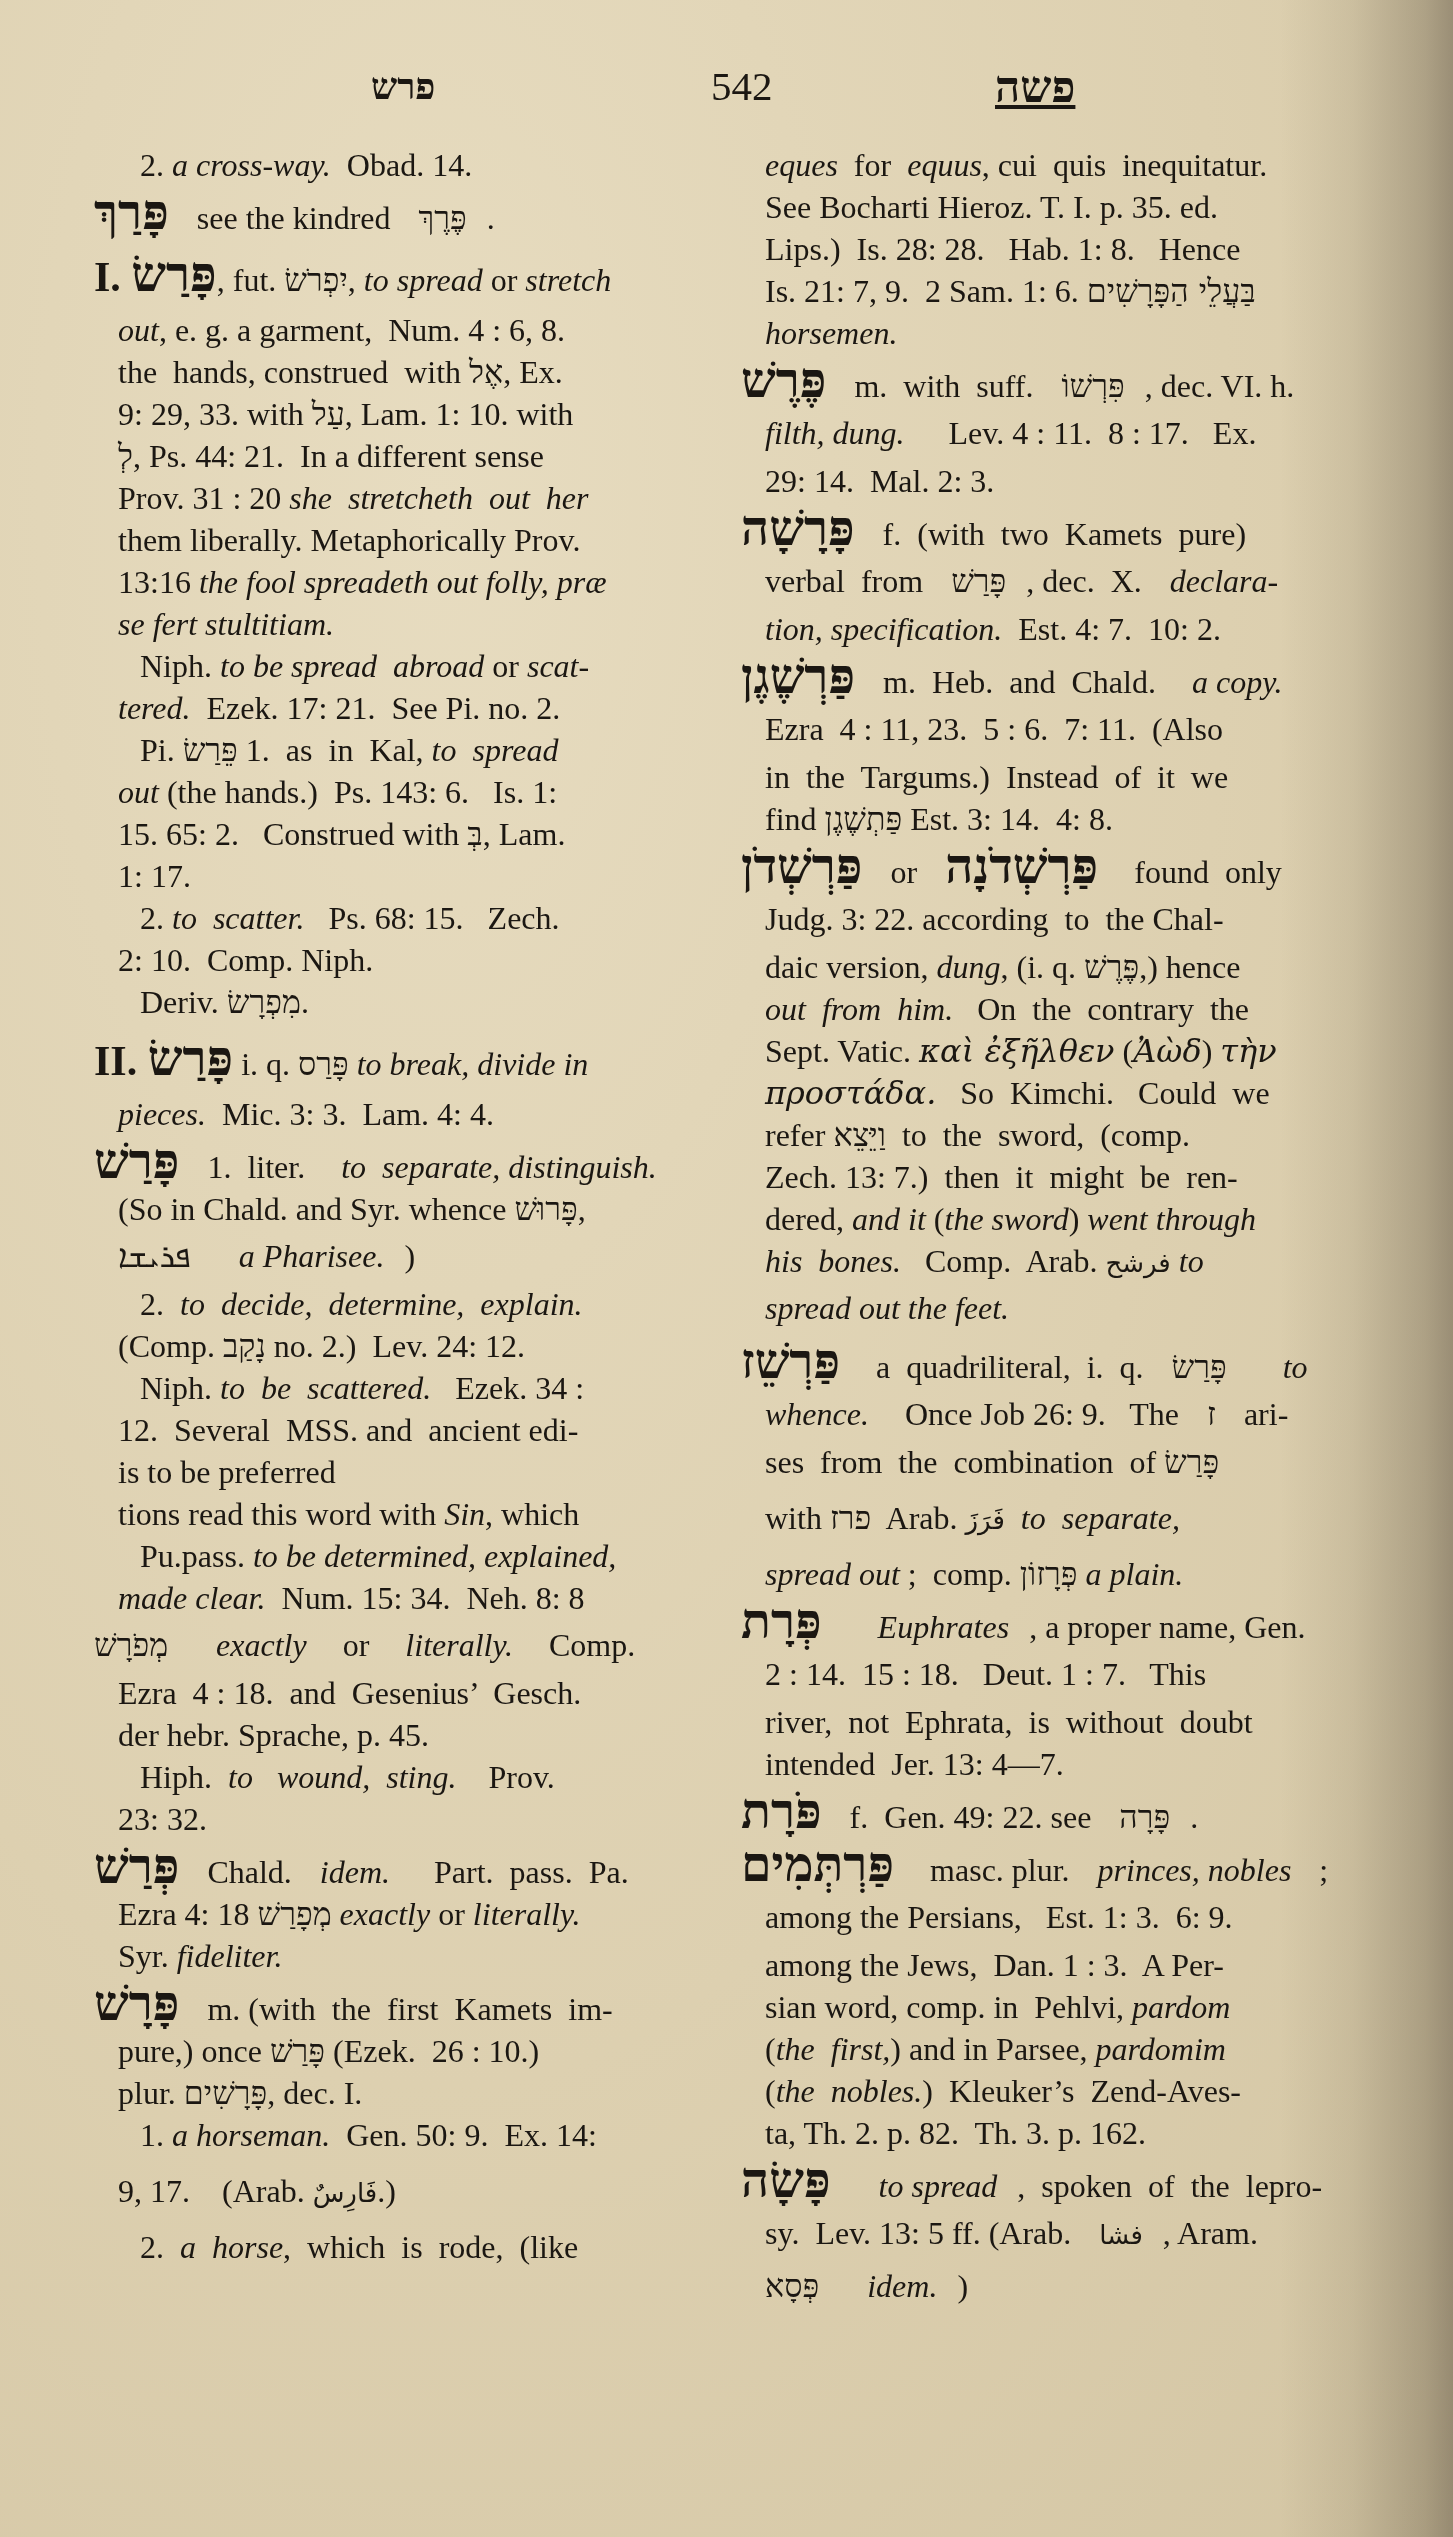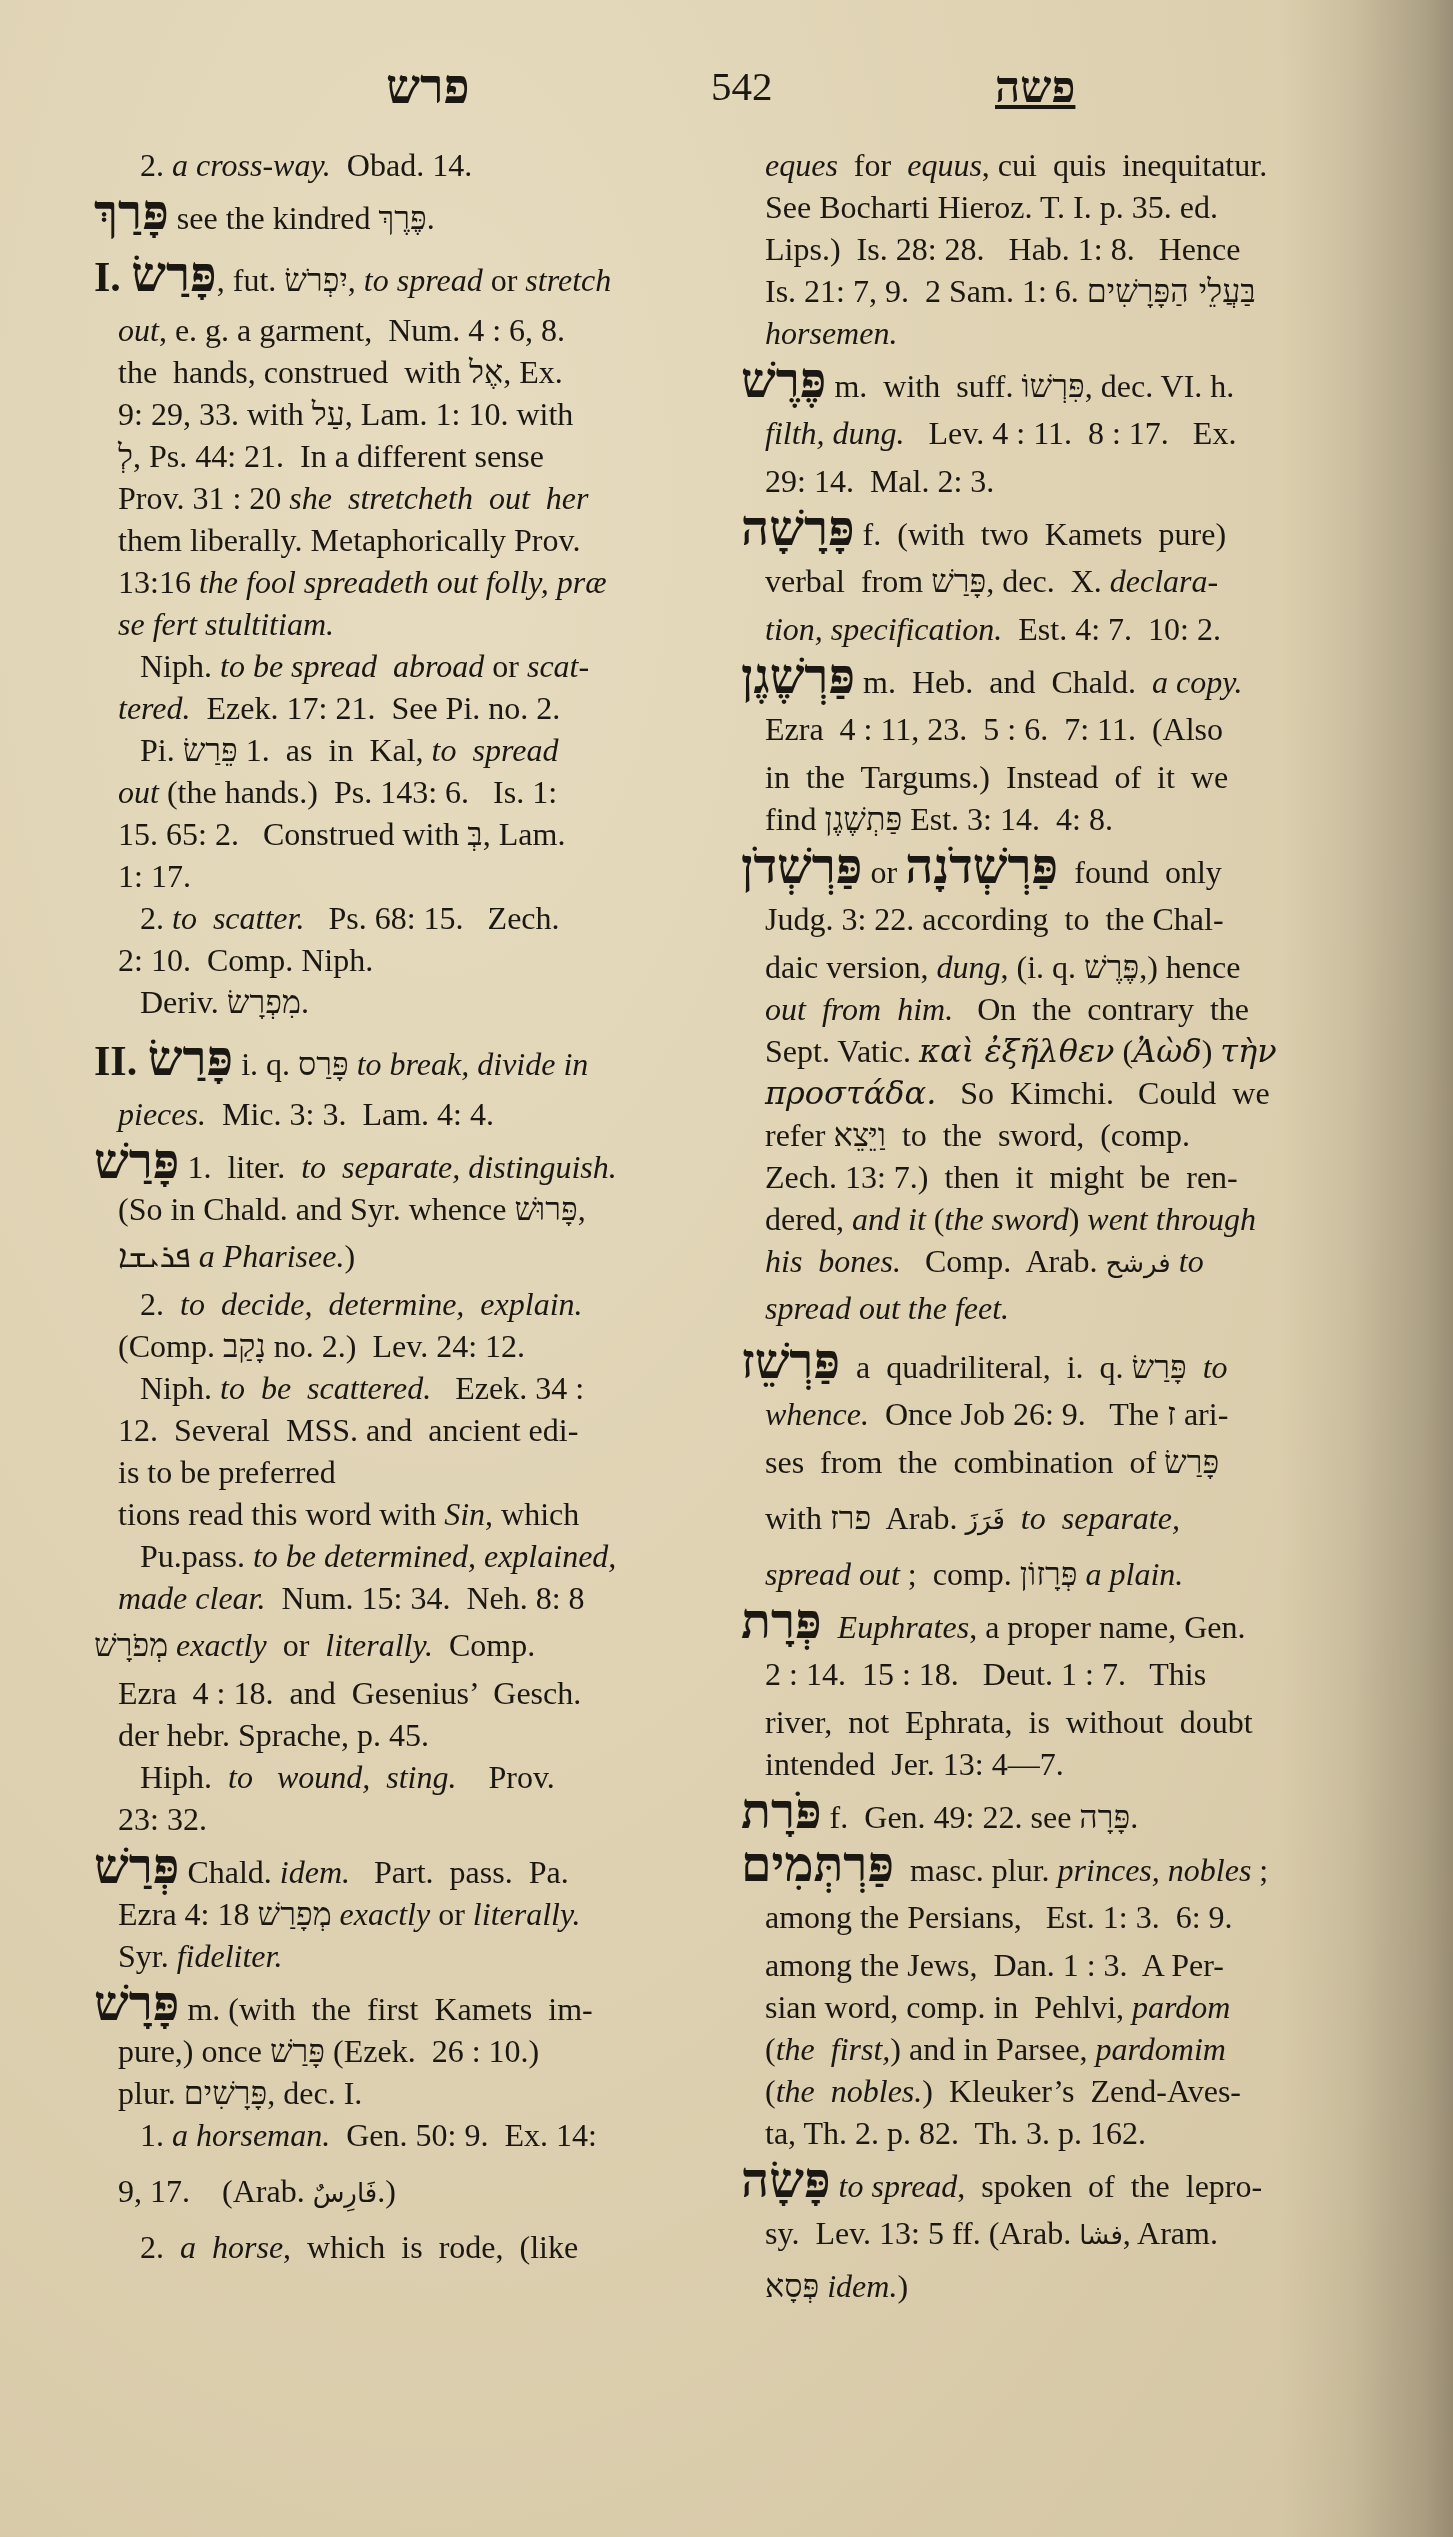--- a/index.html
+++ b/index.html
@@ -14,37 +14,37 @@
       linear-gradient(to right, rgba(0,0,0,0) 0%, rgba(0,0,0,0) 88%, rgba(70,60,40,0.10) 93%, rgba(60,50,35,0.28) 98%, rgba(50,40,30,0.38) 100%),
       radial-gradient(ellipse at 30% 20%, #e7dcc0 0%, #ddd0b0 55%, #d3c5a3 100%);
     color: #1b1712;
   }
   .running-head {
     position: absolute; top: 58px; left: 0; width: 1454px; height: 57px;
   }
   .rh-left, .rh-center, .rh-right {
     position: absolute; top: 0; font-weight: bold; line-height: 57px;
   }
-  .rh-left { left: 386px; font-size: 48px; direction: rtl; }
+  .rh-left { left: 371px; font-size: 37px; direction: rtl; }
   .rh-center { left: 711px; font-size: 41px; font-family: "Liberation Serif", serif; font-weight: normal; }
   .rh-right { left: 995px; font-size: 44px; direction: rtl; text-decoration: underline; }
 
   .column {
     position: absolute; top: 144px;
     font-family: "Liberation Serif", serif;
     font-size: 32px; color: #1b1712;
   }
   .col-left { left: 94px; width: 634px; }
   .col-right { left: 741px; width: 659px; }
 
   .line {
     white-space: nowrap; height: 42px; line-height: 42px;
     display: flex; align-items: baseline; text-align-last: justify;
   }
-  .line.tall { height: 53px; line-height: 53px; }
+  .line.tall { height: 53px; line-height: 53px; gap: 20px; }
   .line.xtall { height: 70px; line-height: 70px; }
   .line.indent-1 { padding-left: 46px; }
   .line.indent-2 { padding-left: 24px; }
   .line.hang { padding-left: 0; }
   .line .seg { white-space: pre; }
   .seg.i { font-style: italic; }
   .seg.he { font-family: "DejaVu Serif", serif; direction: rtl; unicode-bidi: isolate; font-weight: normal; }
   .seg.he-big { font-family: "DejaVu Serif", serif; direction: rtl; unicode-bidi: isolate; font-weight: bold; font-size: 49px; }
   .seg.ar { font-family: "DejaVu Sans", sans-serif; direction: rtl; unicode-bidi: isolate; font-size: 26px; }
   .seg.gr { font-family: "DejaVu Serif", serif; font-style: italic; }

